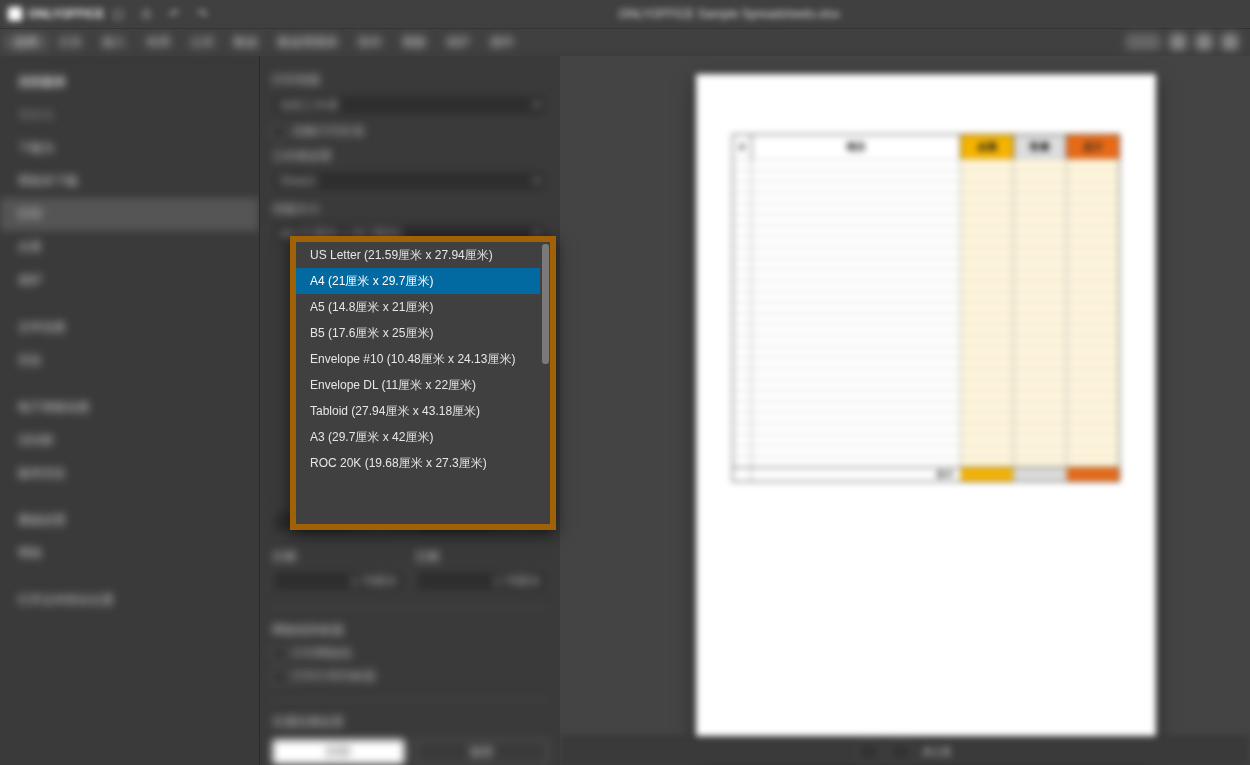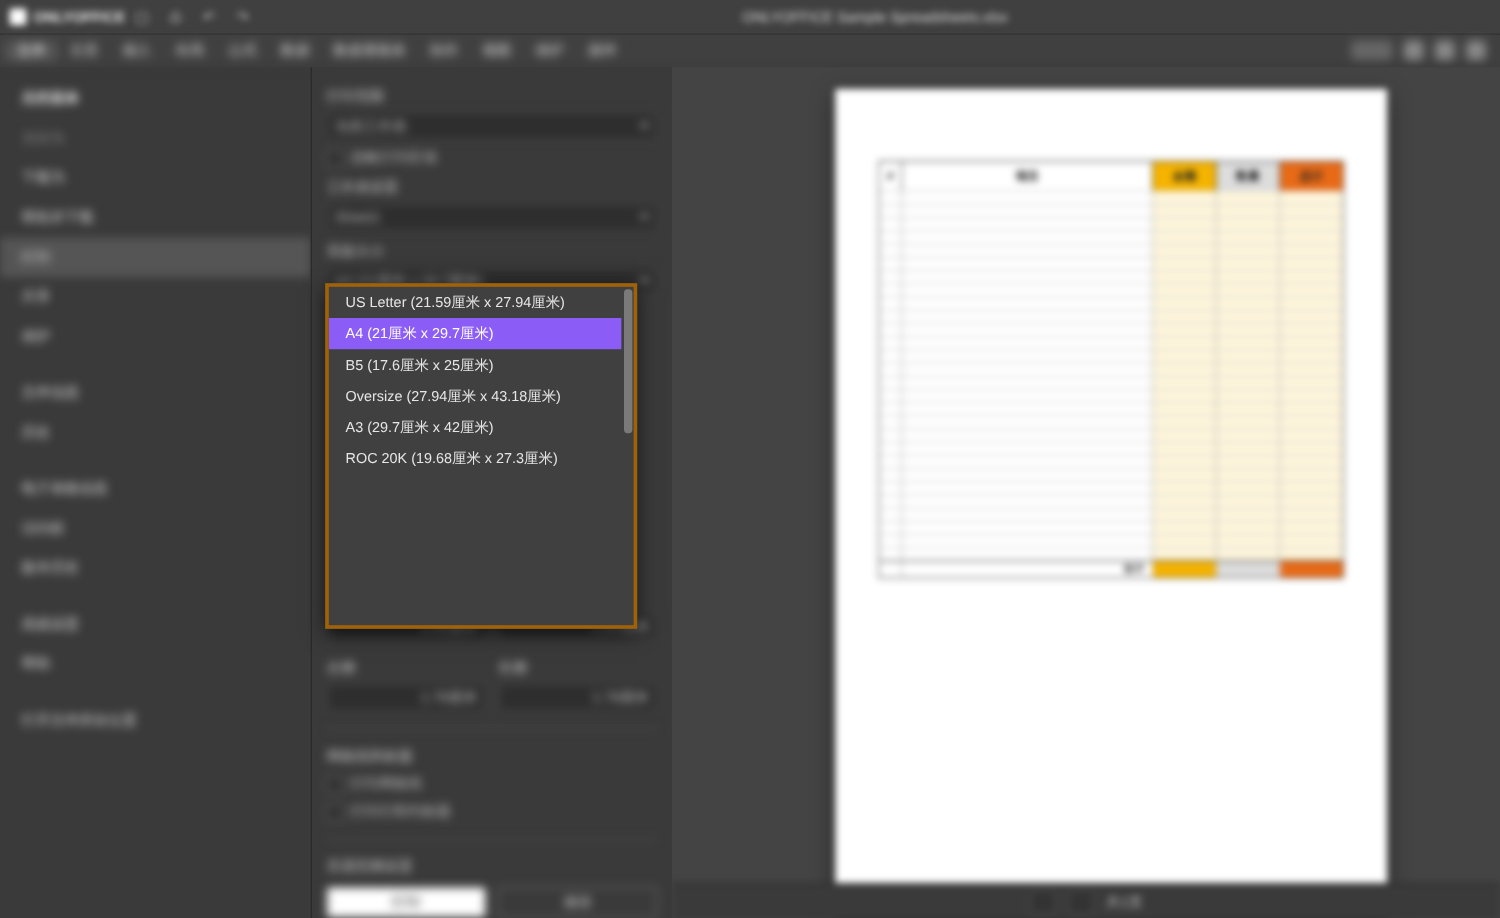--- a/index.html
+++ b/index.html
@@ -33,24 +33,24 @@
   .mid .chk .box{width:12px;height:12px;border:1px solid #777;background:#2e2e2e}
   .mid .row2{display:flex;gap:10px}
   .mid .row2>div{flex:1}
   .mid .spn{height:22px;background:#2e2e2e;border:1px solid #555;border-radius:2px;position:relative;padding:0 6px;line-height:22px;color:#bbb;text-align:right}
   .mid hr{border:none;border-top:1px solid #555;margin:14px 0}
   .mid .btnrow{display:flex;gap:10px;margin-top:8px}
   .mid .btn{flex:1;height:24px;border:1px solid #777;background:#3a3a3a;border-radius:2px;display:flex;align-items:center;justify-content:center;color:#ddd}
   .mid .btn.primary{background:#fff;color:#222}
 
   
-  .dropdown{position:absolute;left:271px;top:236px;width:254px;height:282px;background:#404040;border:3px solid #a16207;box-shadow:0 4px 16px rgba(0,0,0,.6);z-index:50;filter:none !important;overflow:hidden}
+  .dropdown{position:absolute;left:290px;top:236px;width:254px;height:282px;background:#404040;border:6px solid #a16207;box-shadow:0 4px 16px rgba(0,0,0,.6);z-index:50;filter:none !important;overflow:hidden}
   .dropdown .dlist{position:absolute;inset:0;right:10px;overflow:hidden}
   .dropdown .ditem{padding:0 14px;height:26px;line-height:26px;color:#e6e6e6;font-size:12px;white-space:nowrap;cursor:default}
-  .dropdown .ditem.sel{background:#8b5cf6;color:#fff}
+  .dropdown .ditem.sel{background:#0369a1;color:#fff}
   .dropdown .scrollbar{position:absolute;right:1px;top:2px;bottom:2px;width:7px}
   .dropdown .scrollbar .thumb{position:absolute;left:0;right:0;top:0;height:120px;background:#7a7a7a;border-radius:3px}
 
   .preview{flex:1;background:#444;position:relative;overflow:hidden}
   .preview .inner{position:absolute;inset:0;filter:blur(3px)}
   .page{position:absolute;left:136px;top:18px;width:460px;height:692px;background:#fff;box-shadow:0 0 0 1px #222, 0 6px 18px rgba(0,0,0,.5)}
   .tbl{position:absolute;left:36px;top:60px;right:36px;border:1px solid #333}
   .thd{display:flex;height:24px;font-size:10px}
   .thd>div{border-right:1px solid #333;display:flex;align-items:center;justify-content:center;color:#222;font-weight:bold}
   .c0{width:18px;background:#fff}
@@ -407,21 +407,24 @@
         <span>共1页</span>
       </div>
     </div>
   </div>
 </div>
 
 <div class="dropdown">
   <div class="dlist" id="dlist">
       <div class="ditem">US Letter (21.59厘米 x 27.94厘米)</div>
       <div class="ditem sel">A4 (21厘米 x 29.7厘米)</div>
+      <div class="ditem">A5 (14.8厘米 x 21厘米)</div>
       <div class="ditem">B5 (17.6厘米 x 25厘米)</div>
-      <div class="ditem">Oversize (27.94厘米 x 43.18厘米)</div>
+      <div class="ditem">Envelope #10 (10.48厘米 x 24.13厘米)</div>
+      <div class="ditem">Envelope DL (11厘米 x 22厘米)</div>
+      <div class="ditem">Tabloid (27.94厘米 x 43.18厘米)</div>
       <div class="ditem">A3 (29.7厘米 x 42厘米)</div>
       <div class="ditem">ROC 20K (19.68厘米 x 27.3厘米)</div>
     </div>
   <div class="scrollbar">
       <div class="thumb"></div>
     </div>
 </div>
 
 </body></html>

